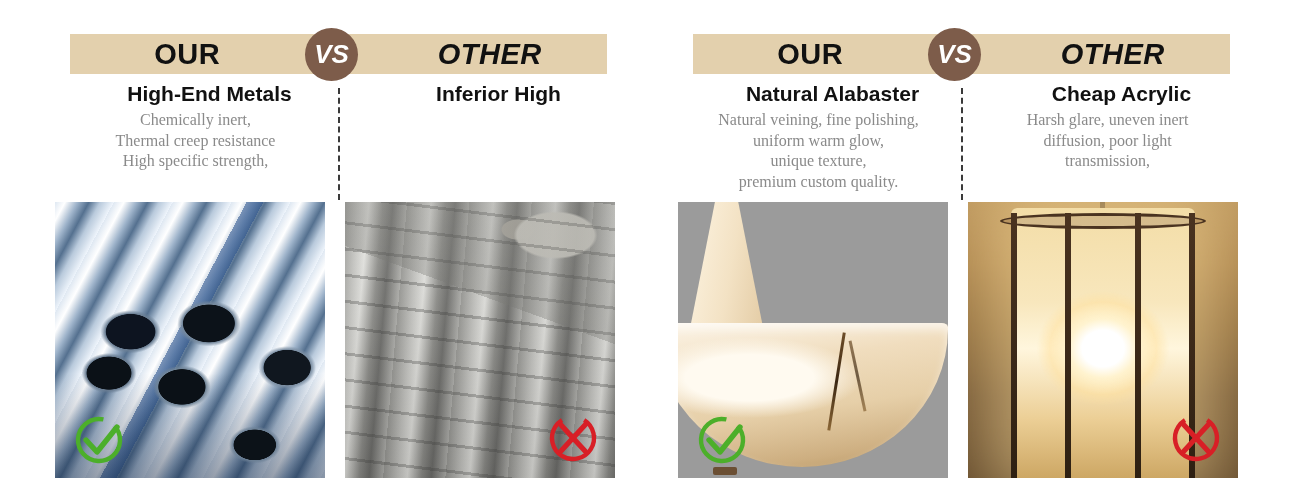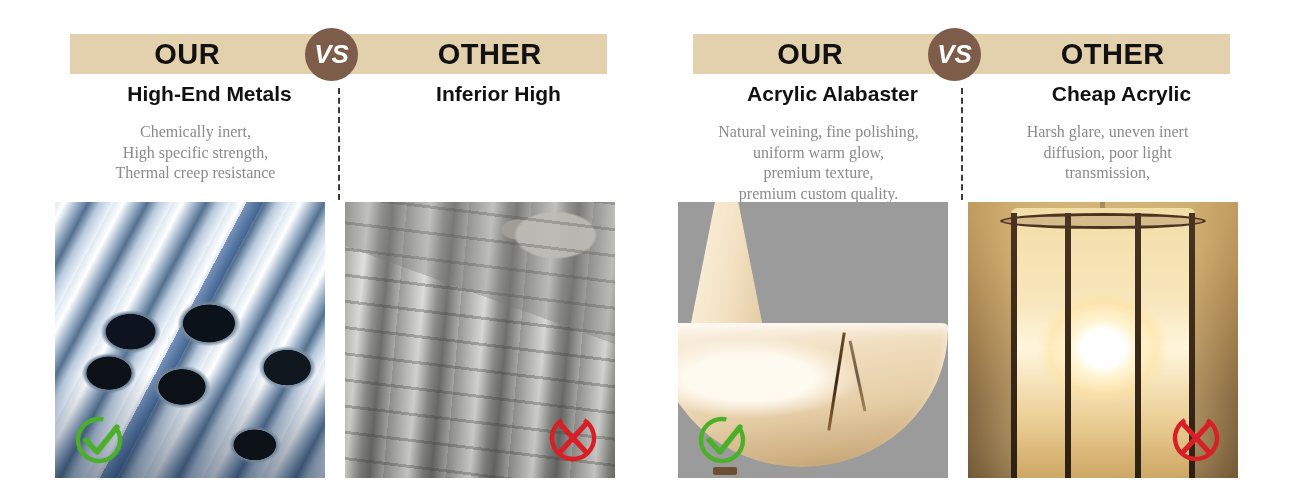--- a/index.html
+++ b/index.html
@@ -21,21 +21,21 @@
     background: #e3d0ad;
     display: flex; align-items: center;
   }
   .banner-label {
     flex: 1; text-align: center;
     font-size: 29px; font-weight: bold; letter-spacing: 0.5px;
     color: #111111; line-height: 1;
     font-family: "Liberation Sans", sans-serif;
   }
   .banner-label.left  { padding-right: 34px; }
-  .banner-label.right { padding-left: 34px; }
+  .banner-label.right { padding-left: 34px; font-style: italic; }
 
   .vs-badge {
     position: absolute; top: 28px; left: 265px;
     width: 53px; height: 53px; border-radius: 50%;
     background: #7d5c4a;
     display: flex; align-items: center; justify-content: center;
     color: #ffffff; font-size: 26px; font-style: italic; font-weight: bold;
     font-family: "Liberation Sans", sans-serif;
     z-index: 4;
   }
@@ -48,21 +48,21 @@
   }
   .col.left  { left: 14px; }
   .col.right { left: 303px; }
 
   .product-name {
     font-size: 21px; font-weight: bold; color: #111111;
     font-family: "Liberation Sans", sans-serif;
     line-height: 1.15; text-align: center; white-space: nowrap; margin-left: 28px;
   }
   .product-desc {
-    margin-top: 16px;
+    margin-top: 4px;
     font-family: "Liberation Serif", serif;
     font-size: 16px; color: #8a8a8a; line-height: 1.28;
     text-align: center;
   }
   .product-desc .dline { display: block; white-space: nowrap; }
 
   .divider {
     position: absolute; top: 88px; left: 298px;
     width: 0; height: 112px;
     border-left: 2px dashed #3a3a3a;
@@ -199,22 +199,22 @@
       <div class="banner-label left">OUR</div>
       <div class="banner-label right">OTHER</div>
     </div>
     <div class="vs-badge">VS</div>
 
     <div class="cols">
       <div class="col left">
         <div class="product-name">High-End Metals</div>
         <div class="product-desc">
           <span class="dline">Chemically inert,</span>
+          <span class="dline">Thermal creep resistance</span>
           <span class="dline">High specific strength,</span>
-          <span class="dline">Thermal creep resistance</span>
         </div>
       </div>
       <div class="col right">
         <div class="product-name">Inferior High</div>
       </div>
     </div>
 
     <div class="divider"></div>
 
     <div class="photos">
@@ -243,25 +243,25 @@
   <div class="block" id="block-1">
 
     <div class="banner">
       <div class="banner-label left">OUR</div>
       <div class="banner-label right">OTHER</div>
     </div>
     <div class="vs-badge">VS</div>
 
     <div class="cols">
       <div class="col left">
-        <div class="product-name">Acrylic Alabaster</div>
+        <div class="product-name">Natural Alabaster</div>
         <div class="product-desc">
           <span class="dline">Natural veining, fine polishing,</span>
           <span class="dline">uniform warm glow,</span>
-          <span class="dline">premium texture,</span>
+          <span class="dline">unique texture,</span>
           <span class="dline">premium custom quality.</span>
         </div>
       </div>
       <div class="col right">
         <div class="product-name">Cheap Acrylic</div>
         <div class="product-desc">
           <span class="dline">Harsh glare, uneven inert</span>
           <span class="dline">diffusion, poor light</span>
           <span class="dline">transmission,</span>
         </div>

